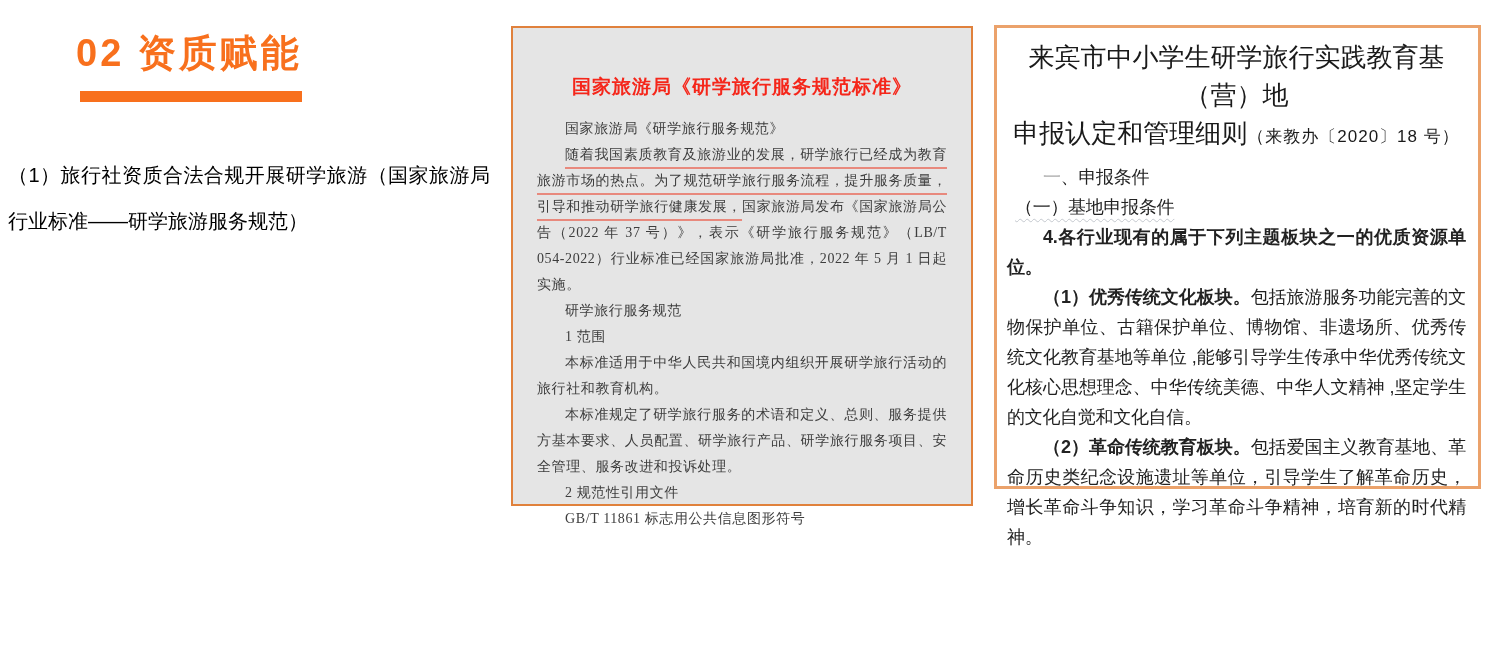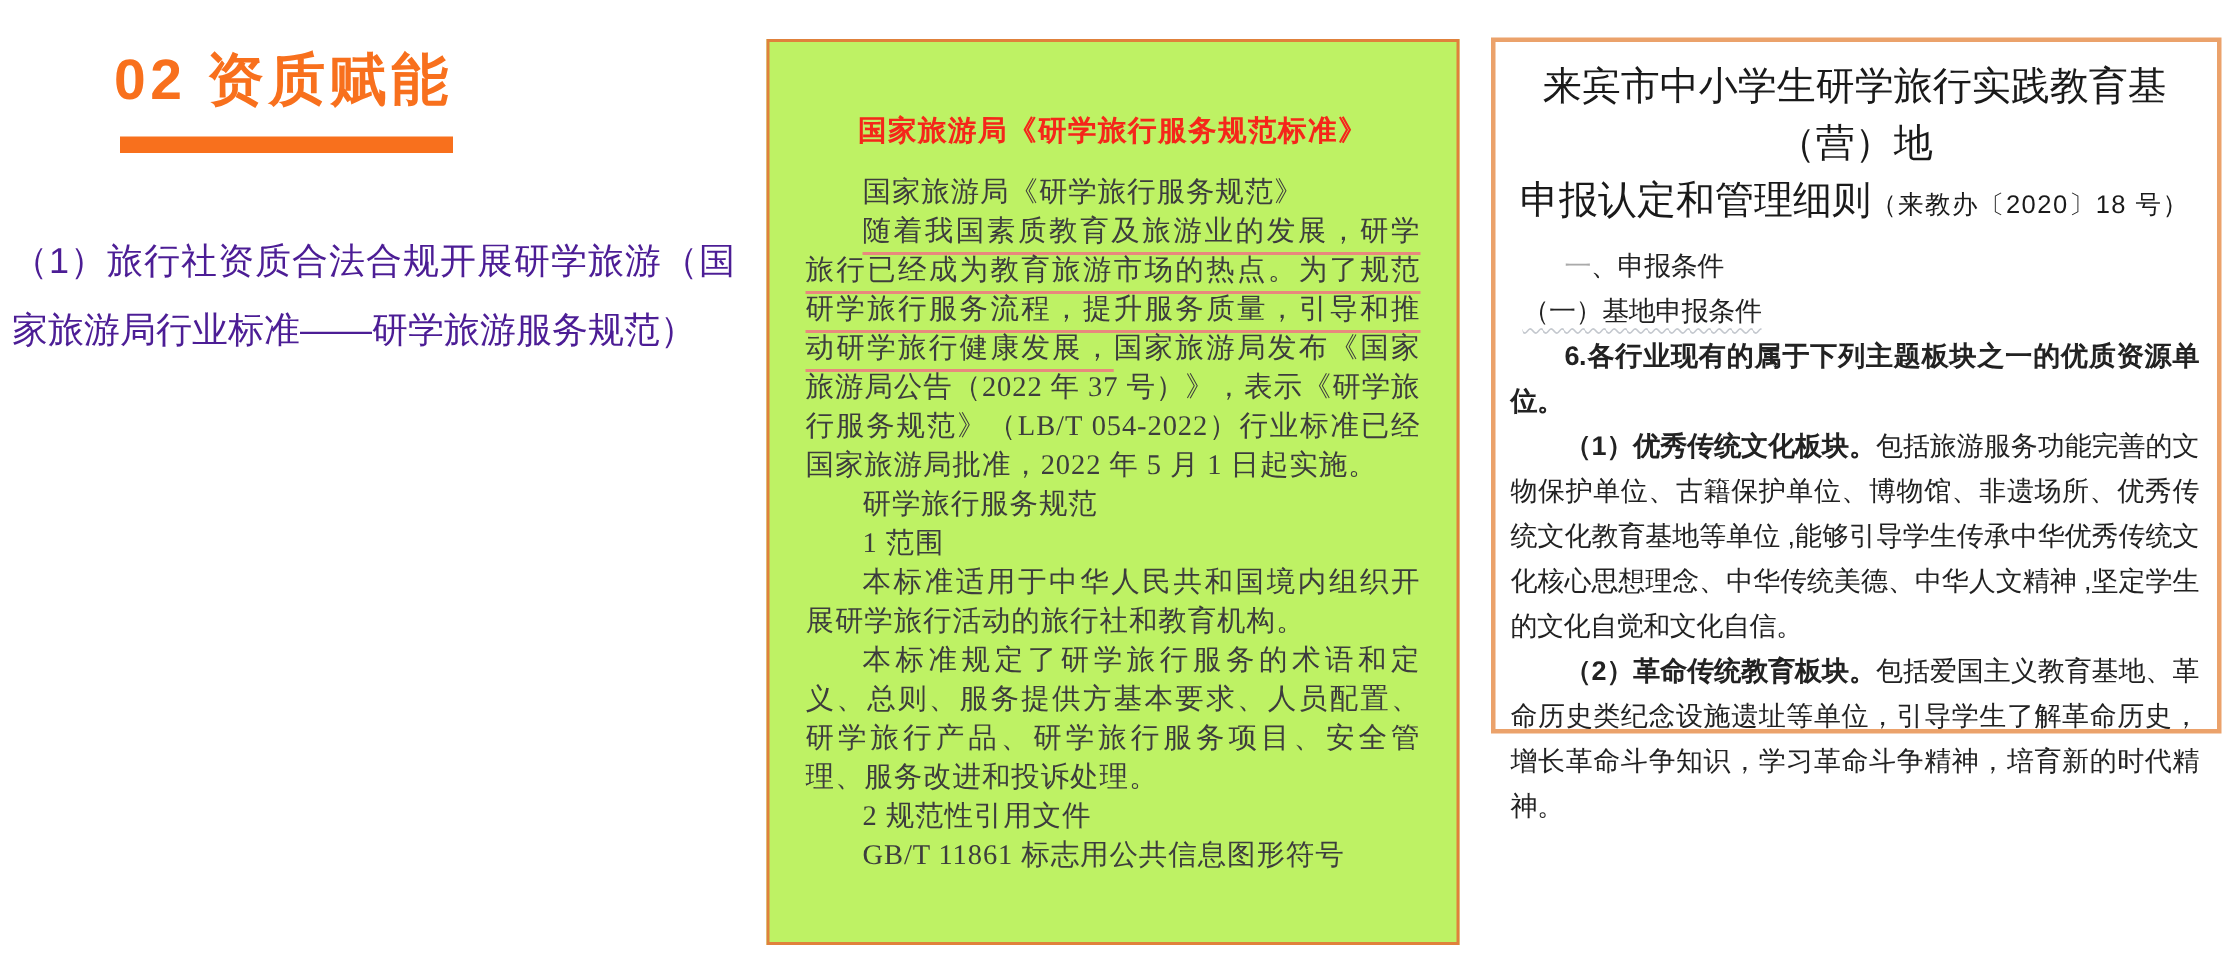--- a/index.html
+++ b/index.html
@@ -10,37 +10,37 @@
   
   .sec-title{
     position:absolute;left:76px;top:28px;
     font-size:38px;font-weight:bold;color:#F8701D;letter-spacing:3px;white-space:nowrap;
   }
   .accent-bar{
     position:absolute;left:80px;top:91px;width:222px;height:11px;background:#F8701D;
   }
   .left-points{
     position:absolute;left:8px;top:152px;width:482px;
-    font-size:24px;line-height:46px;color:#4c1d95;text-align:justify;
+    font-size:20px;line-height:46px;color:#000000;text-align:justify;
   }
   .left-points p{margin:0 0 44px 0;}
   
   .mid-panel{
-    position:absolute;left:511px;top:26px;width:462px;height:604px;
-    background:#bef264;border:2px solid #E0813C;box-sizing:border-box;
+    position:absolute;left:511px;top:26px;width:462px;height:480px;
+    background:#e5e5e5;border:2px solid #E0813C;box-sizing:border-box;
     padding:46px 24px 0 24px;
   }
   .mid-title{
     text-align:center;color:#F5261A;font-weight:bold;font-size:19px;
     letter-spacing:1px;margin:0 0 16px 0;
     font-family:"Liberation Serif","DejaVu Serif",serif;
   }
   .mid-body{
     font-family:"Liberation Serif","DejaVu Serif",serif;
-    font-size:19px;line-height:26px;letter-spacing:0.6px;color:#3d3d3d;
+    font-size:14px;line-height:26px;letter-spacing:0.6px;color:#3d3d3d;
     text-align:justify;
   }
   .mid-body p{margin:0;text-indent:2em;}
   .red-underline{
     text-decoration:underline;
     text-decoration-color:#E8897D;
     text-decoration-thickness:2px;
     text-underline-offset:8px;
   }
   
@@ -97,20 +97,20 @@
   </div>
 
   <div class="right-panel">
     <p class="right-title">
       <span>来宾市中小学生研学旅行实践教育基（营）地</span><br>
       <span>申报认定和管理细则</span><span class="suffix">（来教办〔2020〕18 号）</span>
     </p>
     <div class="right-body">
       <p class="sec-line1"><span class="faint">一</span><span>、申报条件</span></p>
       <p class="sec-line2"><span class="wavy">（一）基地申报条件</span></p>
-      <p class="indent2 bold">6.各行业现有的属于下列主题板块之一的优质资源单位。</p>
+      <p class="indent2 bold">4.各行业现有的属于下列主题板块之一的优质资源单位。</p>
       <p class="indent2"><span class="bold">（1）优秀传统文化板块。</span><span>包括旅游服务功能完善的文物保护单位、古籍保护单位、博物馆、非遗场所、优秀传统文化教育基地等单位 ,能够引导学生传承中华优秀传统文化核心思想理念、中华传统美德、中华人文精神 ,坚定学生的文化自觉和文化自信。</span></p>
       <p class="indent2"><span class="bold">（2）革命传统教育板块。</span><span>包括爱国主义教育基地、革命历史类纪念设施遗址等单位，引导学生了解革命历史，增长革命斗争知识，学习革命斗争精神，培育新的时代精神。</span></p>
 
     </div>
   </div>
 
 </div>
 
 </body></html>

